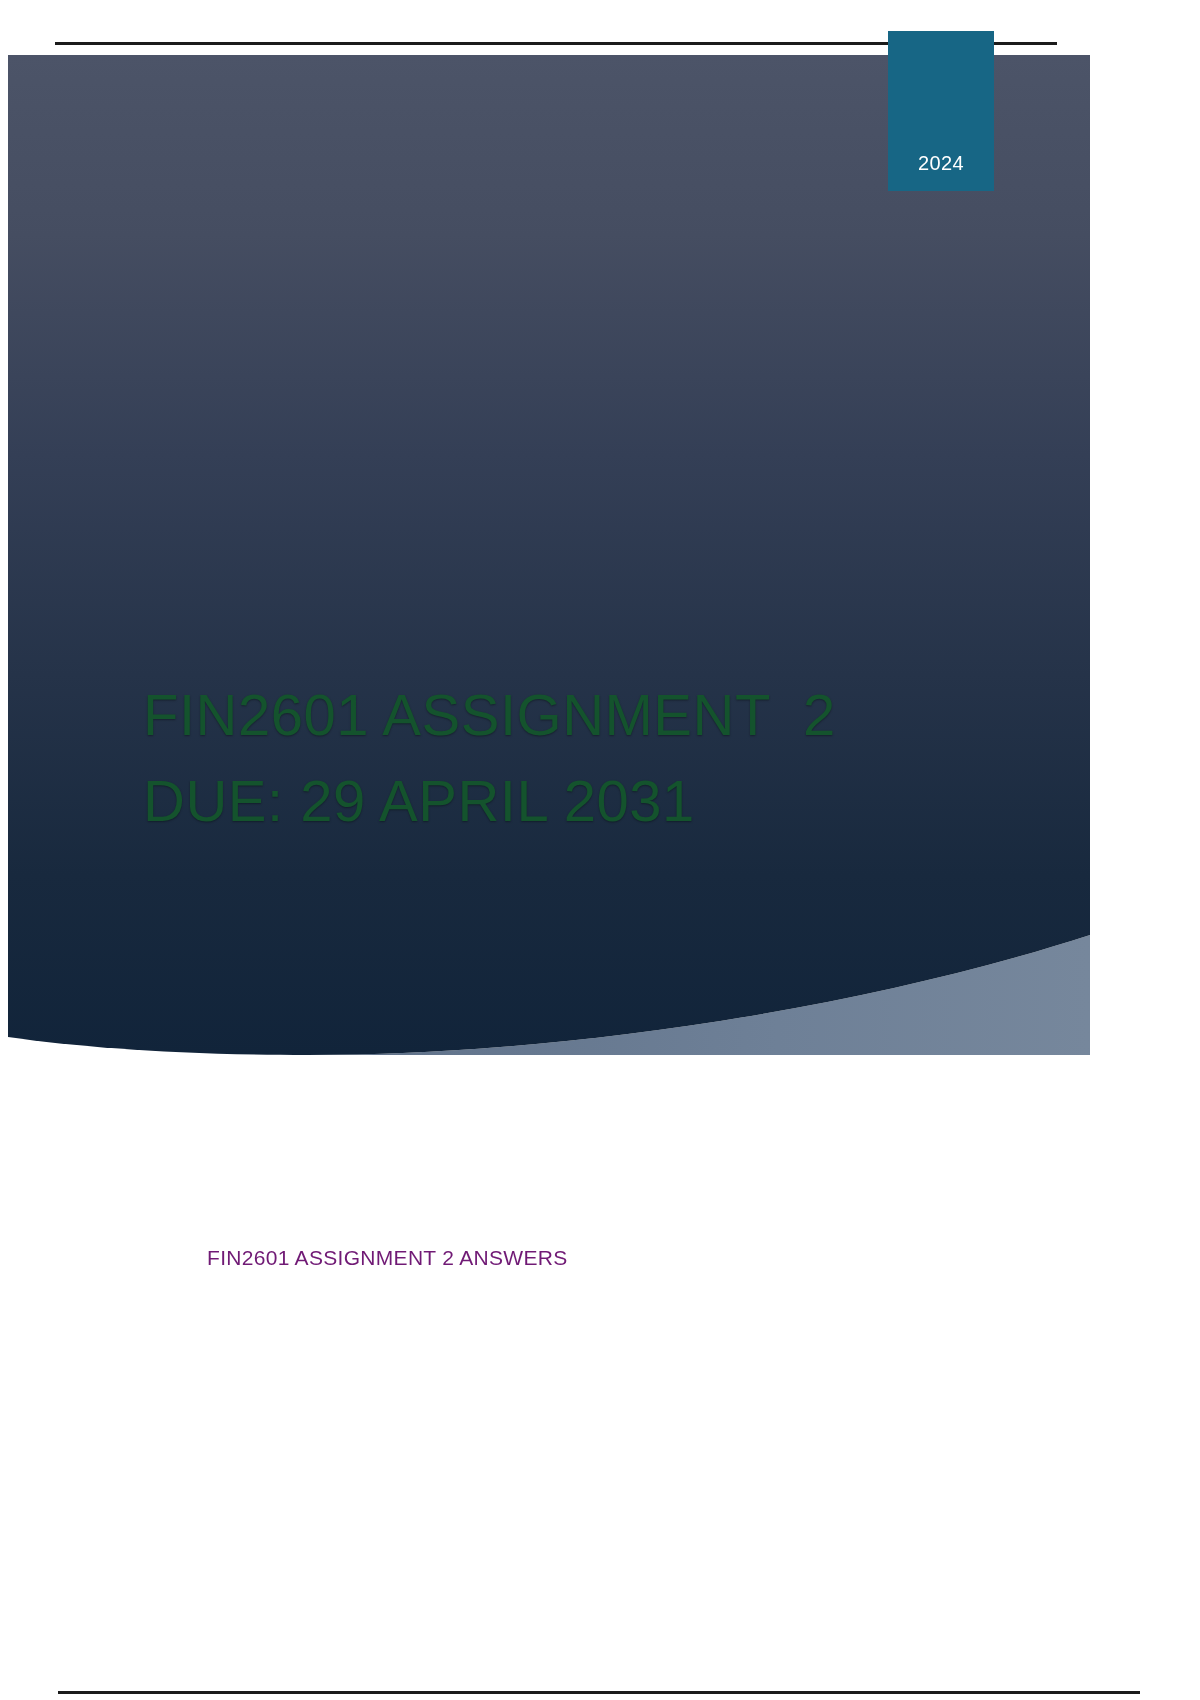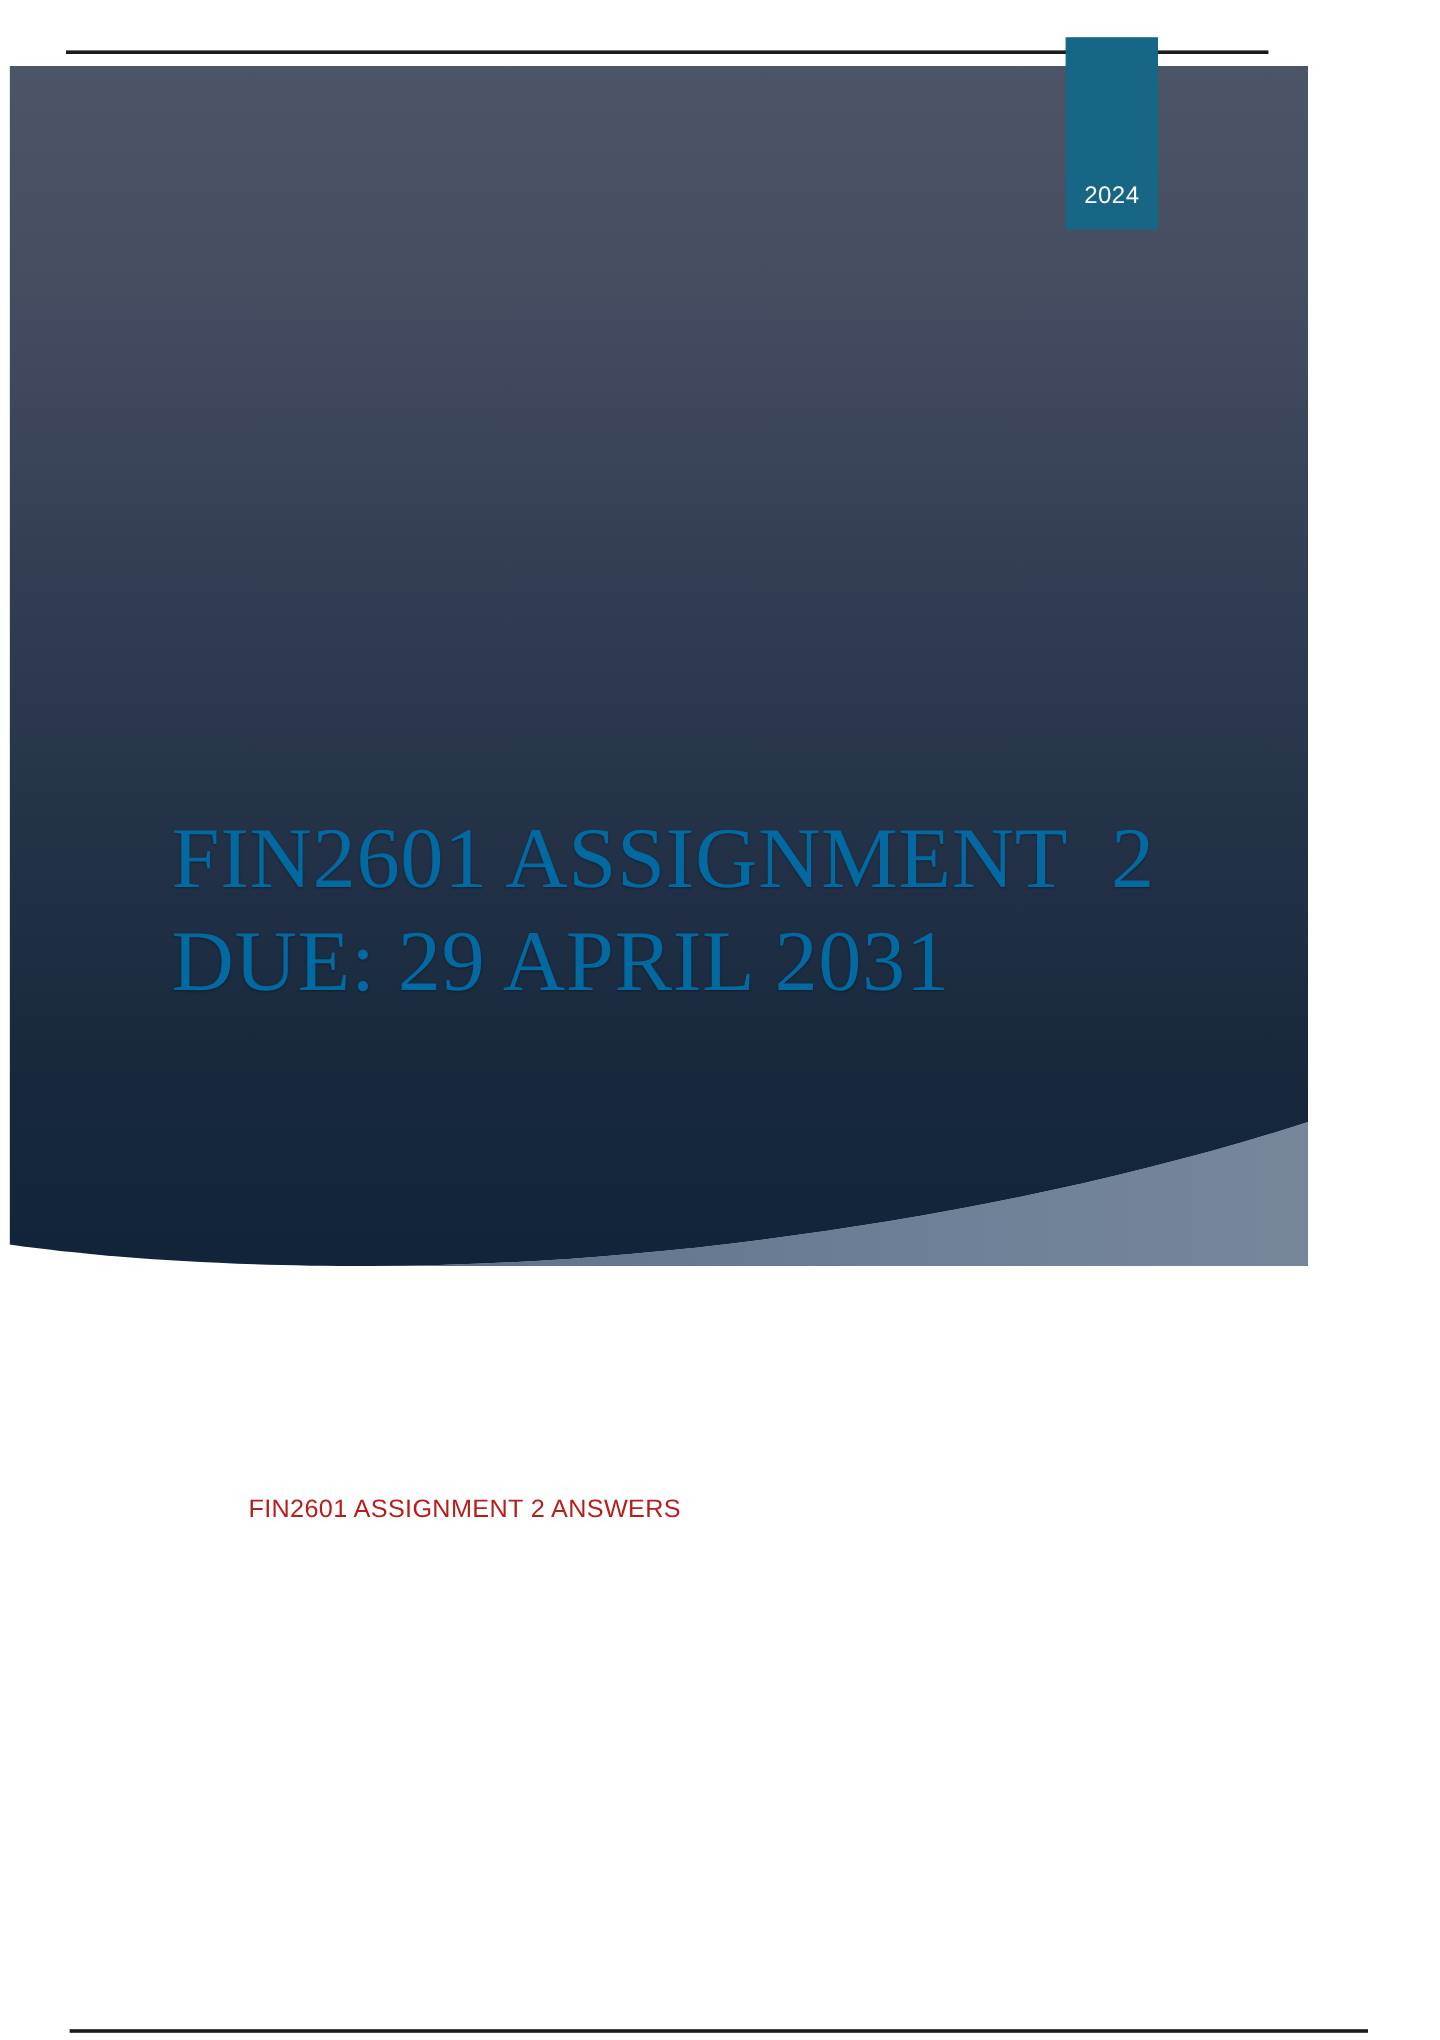--- a/index.html
+++ b/index.html
@@ -54,21 +54,21 @@
     width: 100%;
     height: 100%;
     display: block;
   }
 
   
   .year-badge {
     position: absolute;
     left: 888px;
     top: 31px;
-    width: 77px;
+    width: 106px;
     height: 160px;
     background: #176685;
     box-sizing: border-box;
     display: flex;
     align-items: flex-end;
     justify-content: center;
     padding-bottom: 18px;
   }
   .year-badge span {
     color: #ffffff;
@@ -78,36 +78,35 @@
   }
 
   
   .title-block {
     position: absolute;
     left: 143px;
     top: 672px;
     width: 820px;
   }
   .title-line {
-    color: #0369a1;
-    font-size: 72px;
+    color: #14532d;
+    font-size: 58px;
     font-weight: 400;
     line-height: 86px;
     letter-spacing: 0.5px;
     white-space: pre;
     text-shadow: 0 1px 2px rgba(0,0,0,0.35);
-    font-family: Liberation Serif, serif;
   }
 
   
   .subtitle {
     position: absolute;
     left: 207px;
     top: 1246px;
-    color: #b91c1c;
+    color: #701a75;
     font-size: 21px;
     font-weight: 400;
     letter-spacing: 0.3px;
     white-space: pre;
   }
 </style>
 </head>
 <body>
 
 <div class="page">

